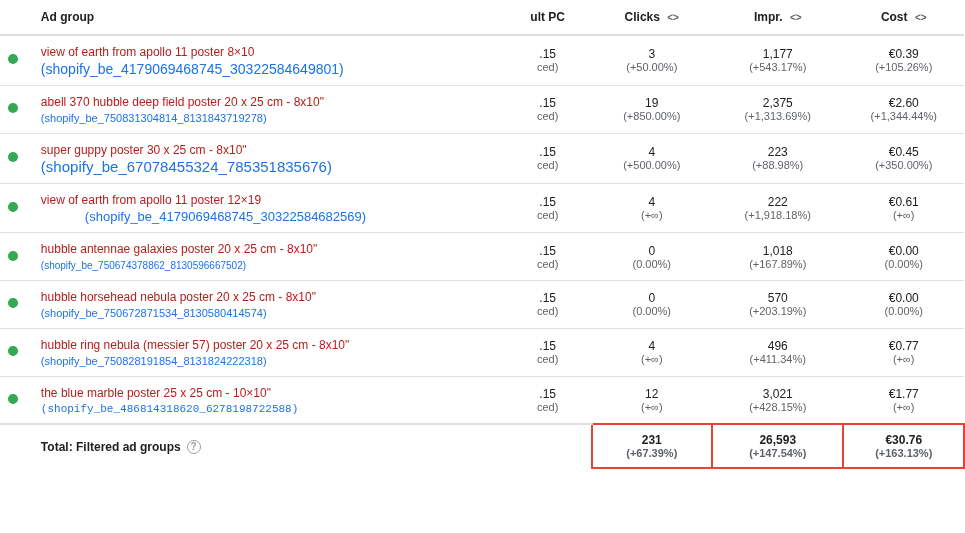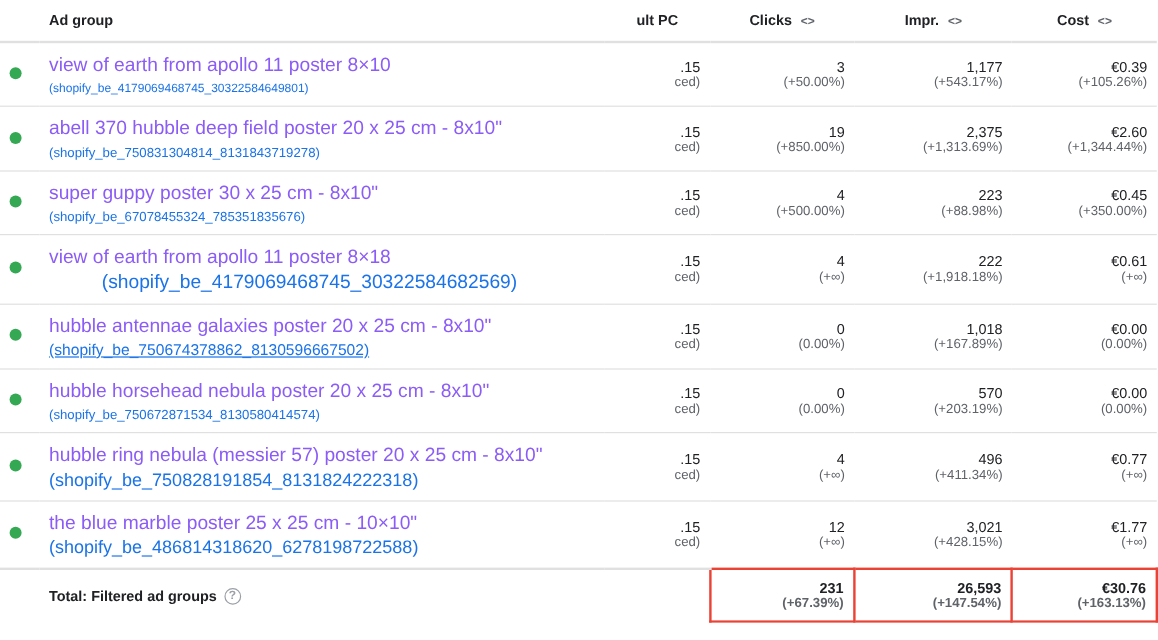--- a/index.html
+++ b/index.html
@@ -32,31 +32,31 @@
     }
     th .sort-icons {
       display: inline-block;
       font-size: 10px;
       color: #5f6368;
       margin-left: 4px;
     }
     td {
       padding: 8px 8px;
       border-bottom: 1px solid #e0e0e0;
-      text-align: right;
+      text-align: center;
       font-size: 12px;
       vertical-align: middle;
     }
     td.left-align {
       text-align: left;
     }
     .ad-group-name {
-      color: #8b5cf6;
+      color: #b91c1c;
       text-decoration: none;
-      font-size: 16px;
+      font-size: 12px;
       line-height: 1.4;
     }
     .status-dot {
       width: 10px;
       height: 10px;
       border-radius: 50%;
       display: inline-block;
     }
     .dot-green { background-color: #34a853; }
     .change-value {
@@ -126,77 +126,77 @@
       </th>
       <th class="col-cost">
         <span>Cost</span>
         <span class="sort-icons">&lt;&gt;</span>
       </th>
     </tr>
   </thead>
   <tbody id="table-body">
   <tr>
         <td class="col-status left-align"><span class="status-dot dot-green"></span></td>
-        <td class="col-adgroup left-align"><a class="ad-group-name" href="#">view of earth from apollo 11 poster 8×10</a><br><span style="color: rgb(26, 115, 232); font-size: 10px;">(shopify_be_4179069468745_30322584649801)</span></td>
+        <td class="col-adgroup left-align"><a class="ad-group-name" href="#">view of earth from apollo 11 poster 8×10</a><br><span style="color: rgb(26, 115, 232); font-size: 14px;">(shopify_be_4179069468745_30322584649801)</span></td>
         <td class="col-default-bid">.15<br><span class="change-value">ced)</span></td>
         <td class="col-clicks">3<span class="change-value">(+50.00%)</span></td>
         <td class="col-impr">1,177<span class="change-value">(+543.17%)</span></td>
         <td class="col-cost">€0.39<span class="change-value">(+105.26%)</span></td>
       </tr>
       <tr>
         <td class="col-status left-align"><span class="status-dot dot-green"></span></td>
         <td class="col-adgroup left-align"><a class="ad-group-name" href="#">abell 370 hubble deep field poster 20 x 25 cm - 8x10"</a><br><span style="color: rgb(26, 115, 232); font-size: 11px;">(shopify_be_750831304814_8131843719278)</span></td>
         <td class="col-default-bid">.15<br><span class="change-value">ced)</span></td>
         <td class="col-clicks">19<span class="change-value">(+850.00%)</span></td>
         <td class="col-impr">2,375<span class="change-value">(+1,313.69%)</span></td>
         <td class="col-cost">€2.60<span class="change-value">(+1,344.44%)</span></td>
       </tr>
       <tr>
         <td class="col-status left-align"><span class="status-dot dot-green"></span></td>
-        <td class="col-adgroup left-align"><a class="ad-group-name" href="#">super guppy poster 30 x 25 cm - 8x10"</a><br><span style="color: rgb(26, 115, 232); font-size: 11px;">(shopify_be_67078455324_785351835676)</span></td>
+        <td class="col-adgroup left-align"><a class="ad-group-name" href="#">super guppy poster 30 x 25 cm - 8x10"</a><br><span style="color: rgb(26, 115, 232); font-size: 15px;">(shopify_be_67078455324_785351835676)</span></td>
         <td class="col-default-bid">.15<br><span class="change-value">ced)</span></td>
         <td class="col-clicks">4<span class="change-value">(+500.00%)</span></td>
         <td class="col-impr">223<span class="change-value">(+88.98%)</span></td>
         <td class="col-cost">€0.45<span class="change-value">(+350.00%)</span></td>
       </tr>
       <tr>
         <td class="col-status left-align"><span class="status-dot dot-green"></span></td>
-        <td class="col-adgroup left-align"><a class="ad-group-name" href="#">view of earth from apollo 11 poster 8×18</a><br><span style="color: rgb(26, 115, 232); font-size: 16px; padding-left: 44px;">(shopify_be_4179069468745_30322584682569)</span></td>
+        <td class="col-adgroup left-align"><a class="ad-group-name" href="#">view of earth from apollo 11 poster 12×19</a><br><span style="color: rgb(26, 115, 232); font-size: 13px; padding-left: 44px;">(shopify_be_4179069468745_30322584682569)</span></td>
         <td class="col-default-bid">.15<br><span class="change-value">ced)</span></td>
         <td class="col-clicks">4<span class="change-value">(+∞)</span></td>
         <td class="col-impr">222<span class="change-value">(+1,918.18%)</span></td>
         <td class="col-cost">€0.61<span class="change-value">(+∞)</span></td>
       </tr>
       <tr>
         <td class="col-status left-align"><span class="status-dot dot-green"></span></td>
-        <td class="col-adgroup left-align"><a class="ad-group-name" href="#">hubble antennae galaxies poster 20 x 25 cm - 8x10"</a><br><span style="color: rgb(26, 115, 232); font-size: 13px; text-decoration: underline;">(shopify_be_750674378862_8130596667502)</span></td>
+        <td class="col-adgroup left-align"><a class="ad-group-name" href="#">hubble antennae galaxies poster 20 x 25 cm - 8x10"</a><br><span style="color: rgb(26, 115, 232); font-size: 10px;">(shopify_be_750674378862_8130596667502)</span></td>
         <td class="col-default-bid">.15<br><span class="change-value">ced)</span></td>
         <td class="col-clicks">0<span class="change-value">(0.00%)</span></td>
         <td class="col-impr">1,018<span class="change-value">(+167.89%)</span></td>
         <td class="col-cost">€0.00<span class="change-value">(0.00%)</span></td>
       </tr>
       <tr>
         <td class="col-status left-align"><span class="status-dot dot-green"></span></td>
         <td class="col-adgroup left-align"><a class="ad-group-name" href="#">hubble horsehead nebula poster 20 x 25 cm - 8x10"</a><br><span style="color: rgb(26, 115, 232); font-size: 11px;">(shopify_be_750672871534_8130580414574)</span></td>
         <td class="col-default-bid">.15<br><span class="change-value">ced)</span></td>
         <td class="col-clicks">0<span class="change-value">(0.00%)</span></td>
         <td class="col-impr">570<span class="change-value">(+203.19%)</span></td>
         <td class="col-cost">€0.00<span class="change-value">(0.00%)</span></td>
       </tr>
       <tr>
         <td class="col-status left-align"><span class="status-dot dot-green"></span></td>
-        <td class="col-adgroup left-align"><a class="ad-group-name" href="#">hubble ring nebula (messier 57) poster 20 x 25 cm - 8x10"</a><br><span style="color: rgb(26, 115, 232); font-size: 15px;">(shopify_be_750828191854_8131824222318)</span></td>
+        <td class="col-adgroup left-align"><a class="ad-group-name" href="#">hubble ring nebula (messier 57) poster 20 x 25 cm - 8x10"</a><br><span style="color: rgb(26, 115, 232); font-size: 11px;">(shopify_be_750828191854_8131824222318)</span></td>
         <td class="col-default-bid">.15<br><span class="change-value">ced)</span></td>
         <td class="col-clicks">4<span class="change-value">(+∞)</span></td>
         <td class="col-impr">496<span class="change-value">(+411.34%)</span></td>
         <td class="col-cost">€0.77<span class="change-value">(+∞)</span></td>
       </tr>
       <tr>
         <td class="col-status left-align"><span class="status-dot dot-green"></span></td>
-        <td class="col-adgroup left-align"><a class="ad-group-name" href="#">the blue marble poster 25 x 25 cm - 10×10"</a><br><span style="color: rgb(26, 115, 232); font-size: 15px;">(shopify_be_486814318620_6278198722588)</span></td>
+        <td class="col-adgroup left-align"><a class="ad-group-name" href="#">the blue marble poster 25 x 25 cm - 10×10"</a><br><span style="color: rgb(26, 115, 232); font-size: 11px; font-family: Liberation Mono, monospace;">(shopify_be_486814318620_6278198722588)</span></td>
         <td class="col-default-bid">.15<br><span class="change-value">ced)</span></td>
         <td class="col-clicks">12<span class="change-value">(+∞)</span></td>
         <td class="col-impr">3,021<span class="change-value">(+428.15%)</span></td>
         <td class="col-cost">€1.77<span class="change-value">(+∞)</span></td>
       </tr>
     </tbody>
   <tfoot>
     <tr class="total-row">
       <td class="col-status"></td>
       <td class="col-adgroup left-align">

